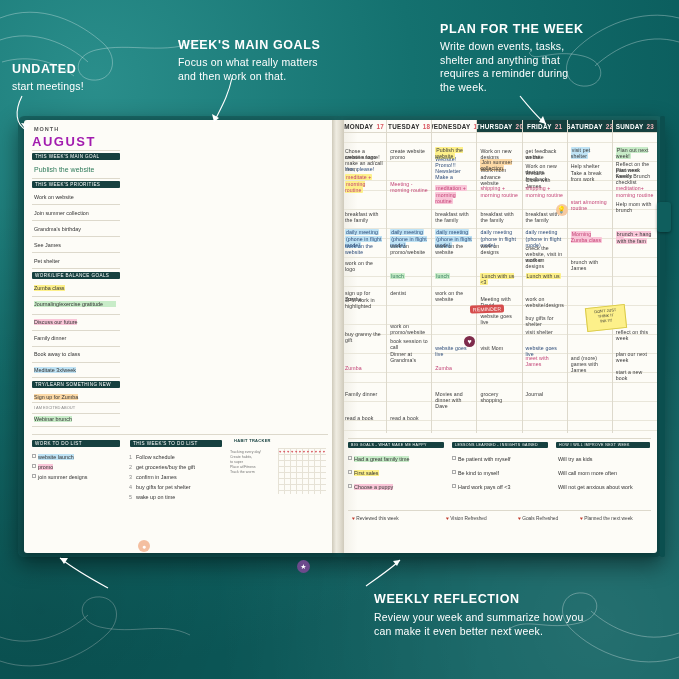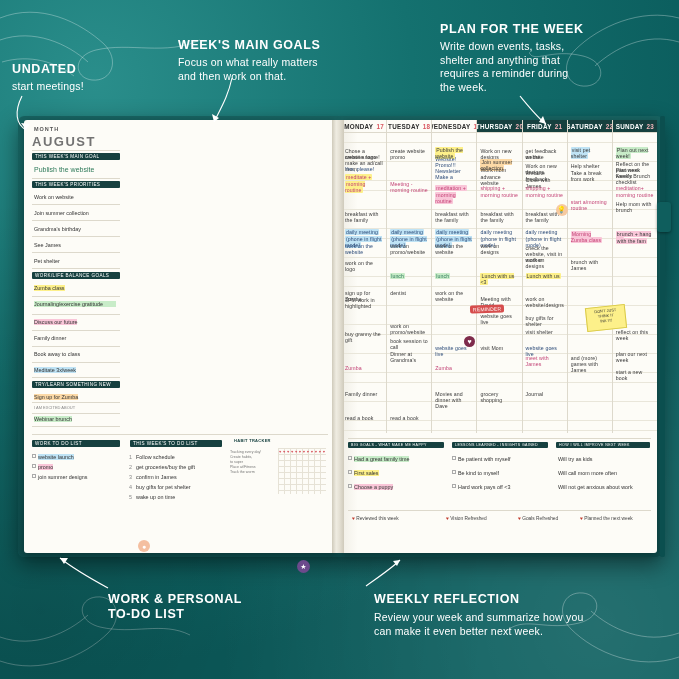--- a/index.html
+++ b/index.html
@@ -104,21 +104,21 @@
     letter-spacing:.2px;
   }
   .sticker {
     position:absolute; border-radius:50%; display:flex; align-items:center;
     justify-content:center; color:#fff; font-size:7px;
   }
 
   
   .lp { position:absolute; font-size:5.4px; color:#333; }
   .lp-title {
-    position:absolute; font-weight:bold; letter-spacing:.4px; color:#737373;
+    position:absolute; font-weight:bold; letter-spacing:.4px; color:#a21caf;
   }
   .bar {
     position:absolute; background:#16403f; color:#fff; font-size:4.6px;
     letter-spacing:.4px; padding:1px 3px; border-radius:1px; text-transform:uppercase;
   }
   .rule { position:absolute; height:1px; background:#ddd9cc; }
   .chk { position:absolute; width:4px; height:4px; border:.6px solid #aaa; }
   .footcheck { position:absolute; font-size:4.8px; color:#444; }
   .heart { color:#c0392b; }
 </style>
@@ -155,22 +155,20 @@
 and then work on that.</div>
 </div>
 <div class="anno" id="anno-plan" style="left:440px;top:22px;width:175px">
   <div class="h">PLAN FOR THE WEEK</div>
   <div class="b" style="white-space:pre-line">Write down events, tasks,
 shelter and anything that
 requires a reminder during
 the week.</div>
 </div>
 <div class="anno" id="anno-todo" style="left:108px;top:592px;width:205px">
-  <div class="h" style="white-space:pre-line">WORK &amp; PERSONAL
-TO-DO LIST</div>
 </div>
 <div class="anno" id="anno-reflection" style="left:374px;top:592px;width:250px">
   <div class="h">WEEKLY REFLECTION</div>
   <div class="b" style="white-space:pre-line;margin-top:4px">Review your week and summarize how you
 can make it even better next week.</div>
 </div>
 
 <svg style="position:absolute;left:0;top:0;width:679px;height:679px;z-index:35;pointer-events:none">
   <g stroke="#ffffff" fill="none" stroke-width="1.1">
     <path d="M22 96 C14 112, 16 124, 26 130"></path>

